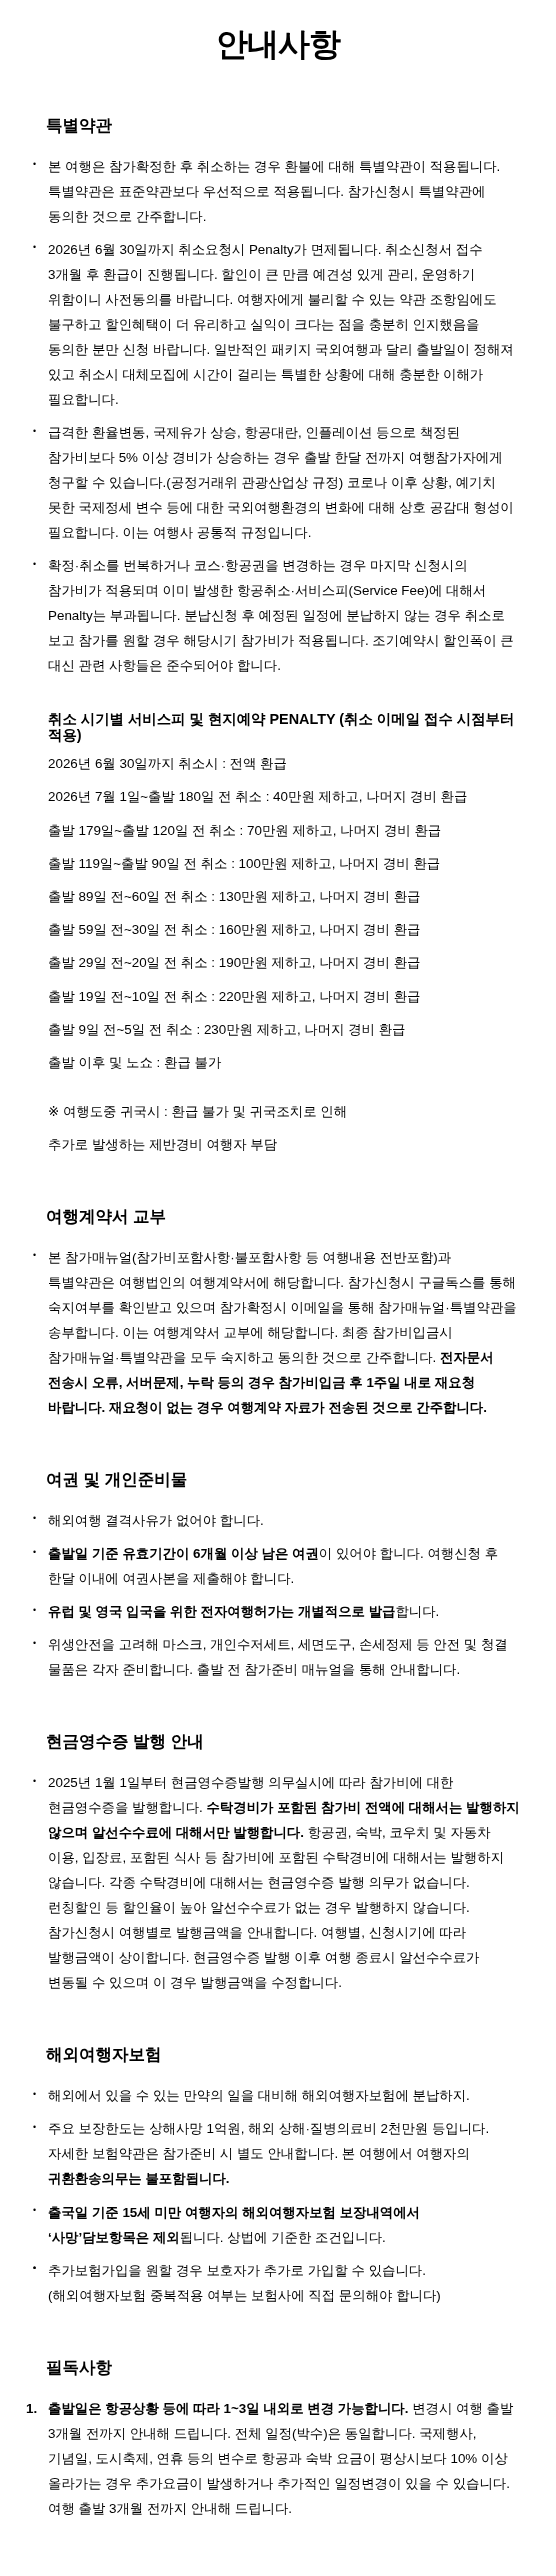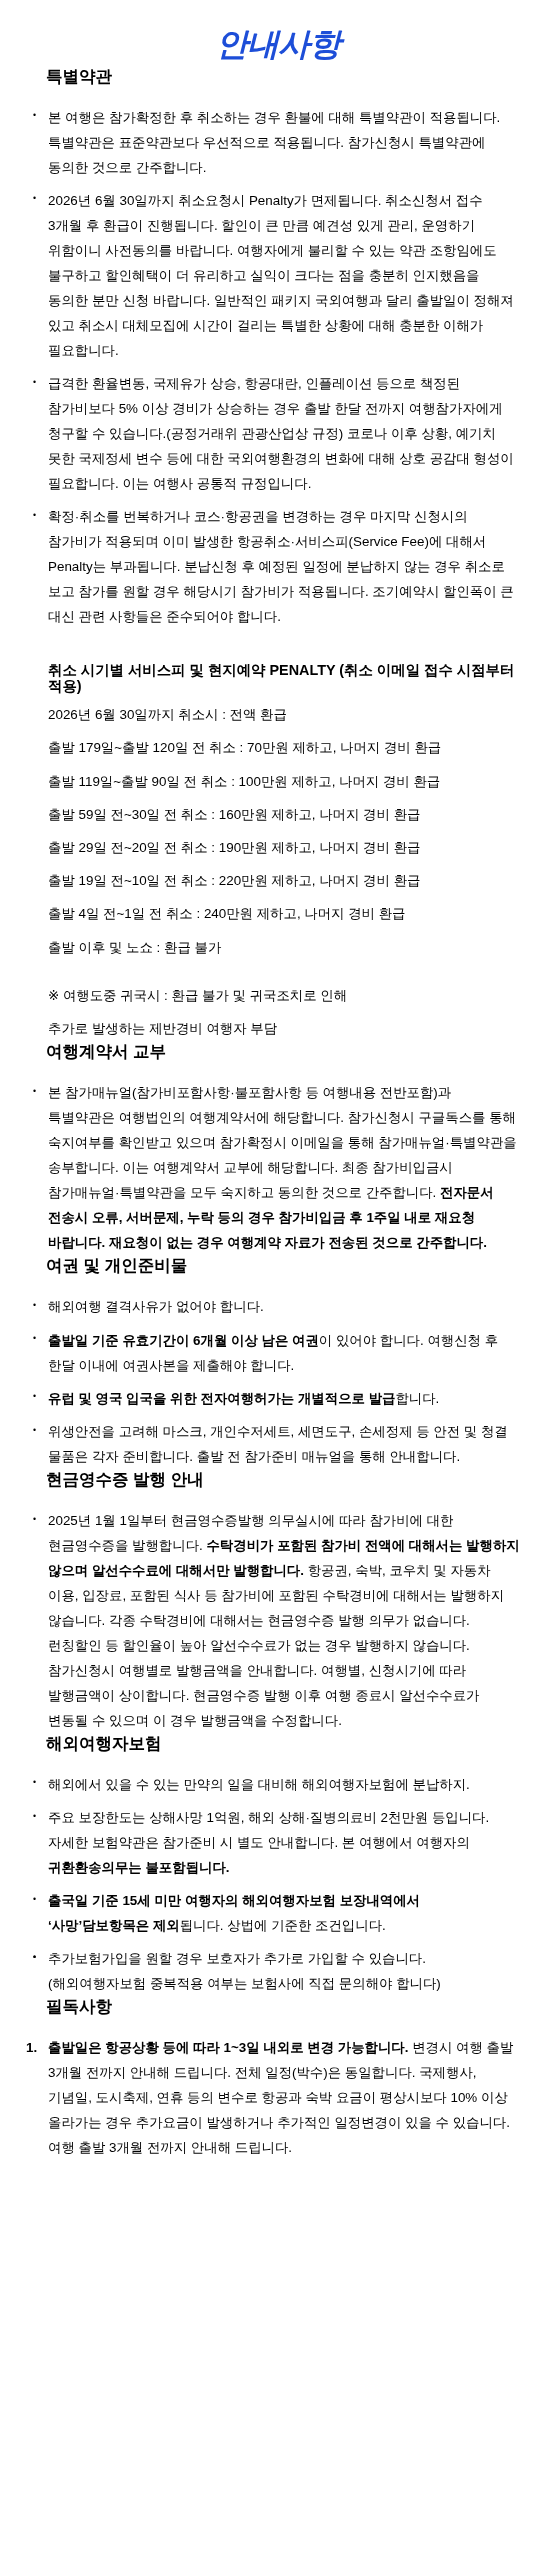--- a/index.html
+++ b/index.html
@@ -10,21 +10,21 @@
   }
   .page { padding:24px 0 62px 0; }
   .doc-title {
     text-align:center;
     font-size:32px; font-weight:700;
     letter-spacing:-1px;
     line-height:1.3;
     margin:0;
   }
   .sections { display:block; }
-  section.sec { }
+  section.sec { margin-top:49px; }
   h2.sec-heading {
     font-size:16.5px; font-weight:700;
     margin:0 36px 17.5px 46px;
     line-height:1.3;
   }
   .item {
     position:relative;
     padding-left:48px; padding-right:36px;
     font-size:13.4px; line-height:25px;
     margin-top:8.2px;
@@ -51,36 +51,38 @@
     margin-top:33px; margin-bottom:4.1px;
     word-break:keep-all;
   }
   .gap { height:15.5px; }
   .b { font-weight:700; }
 </style>
 </head>
 <body>
 
 <div class="page">
-  <h1 class="doc-title" style="color: #1d4ed8; font-style: italic;">안내사항</h1>
+  <h1 class="doc-title" style="color: #000000;">안내사항</h1>
   <div class="sections">
       <section class="sec">
         <h2 class="sec-heading">특별약관</h2>
         <div class="item"><span class="marker">•</span><span>본 여행은 참가확정한 후 취소하는 경우 환불에 대해 특별약관이 적용됩니다. 특별약관은 표준약관보다 우선적으로 적용됩니다. 참가신청시 특별약관에 동의한 것으로 간주합니다.</span></div>
         <div class="item"><span class="marker">•</span><span>2026년 6월 30일까지 취소요청시 Penalty가 면제됩니다. 취소신청서 접수 3개월 후 환급이 진행됩니다. 할인이 큰 만큼 예견성 있게 관리, 운영하기 위함이니 사전동의를 바랍니다. 여행자에게 불리할 수 있는 약관 조항임에도 불구하고 할인혜택이 더 유리하고 실익이 크다는 점을 충분히 인지했음을 동의한 분만 신청 바랍니다. 일반적인 패키지 국외여행과 달리 출발일이 정해져 있고 취소시 대체모집에 시간이 걸리는 특별한 상황에 대해 충분한 이해가 필요합니다.</span></div>
         <div class="item"><span class="marker">•</span><span>급격한 환율변동, 국제유가 상승, 항공대란, 인플레이션 등으로 책정된 참가비보다 5% 이상 경비가 상승하는 경우 출발 한달 전까지 여행참가자에게 청구할 수 있습니다.(공정거래위 관광산업상 규정) 코로나 이후 상황, 예기치 못한 국제정세 변수 등에 대한 국외여행환경의 변화에 대해 상호 공감대 형성이 필요합니다. 이는 여행사 공통적 규정입니다.</span></div>
         <div class="item"><span class="marker">•</span><span>확정·취소를 번복하거나 코스·항공권을 변경하는 경우 마지막 신청시의 참가비가 적용되며 이미 발생한 항공취소·서비스피(Service Fee)에 대해서 Penalty는 부과됩니다. 분납신청 후 예정된 일정에 분납하지 않는 경우 취소로 보고 참가를 원할 경우 해당시기 참가비가 적용됩니다. 조기예약시 할인폭이 큰 대신 관련 사항들은 준수되어야 합니다.</span></div>
         <div class="subheading">취소 시기별 서비스피 및 현지예약 PENALTY (취소 이메일 접수 시점부터 적용)</div>
         <div class="plain-line"><span>2026년 6월 30일까지 취소시 : 전액 환급</span></div>
+        <div class="plain-line"><span>2026년 7월 1일~출발 180일 전 취소 : 40만원 제하고, 나머지 경비 환급</span></div>
         <div class="plain-line"><span>출발 179일~출발 120일 전 취소 : 70만원 제하고, 나머지 경비 환급</span></div>
         <div class="plain-line"><span>출발 119일~출발 90일 전 취소 : 100만원 제하고, 나머지 경비 환급</span></div>
+        <div class="plain-line"><span>출발 89일 전~60일 전 취소 : 130만원 제하고, 나머지 경비 환급</span></div>
         <div class="plain-line"><span>출발 59일 전~30일 전 취소 : 160만원 제하고, 나머지 경비 환급</span></div>
         <div class="plain-line"><span>출발 29일 전~20일 전 취소 : 190만원 제하고, 나머지 경비 환급</span></div>
         <div class="plain-line"><span>출발 19일 전~10일 전 취소 : 220만원 제하고, 나머지 경비 환급</span></div>
-        <div class="plain-line"><span>출발 4일 전~1일 전 취소 : 240만원 제하고, 나머지 경비 환급</span></div>
+        <div class="plain-line"><span>출발 9일 전~5일 전 취소 : 230만원 제하고, 나머지 경비 환급</span></div>
         <div class="plain-line"><span>출발 이후 및 노쇼 : 환급 불가</span></div>
         <div class="gap"></div>
         <div class="plain-line"><span>※ 여행도중 귀국시 : 환급 불가 및 귀국조치로 인해</span></div>
         <div class="plain-line"><span>추가로 발생하는 제반경비 여행자 부담</span></div>
       </section>
       <section class="sec">
         <h2 class="sec-heading">여행계약서 교부</h2>
         <div class="item"><span class="marker">•</span><span>본 참가매뉴얼(참가비포함사항·불포함사항 등 여행내용 전반포함)과 특별약관은 여행법인의 여행계약서에 해당합니다. 참가신청시 구글독스를 통해 숙지여부를 확인받고 있으며 참가확정시 이메일을 통해 참가매뉴얼·특별약관을 송부합니다. 이는 여행계약서 교부에 해당합니다. 최종 참가비입금시 참가매뉴얼·특별약관을 모두 숙지하고 동의한 것으로 간주합니다. </span><span class="b">전자문서 전송시 오류, 서버문제, 누락 등의 경우 참가비입금 후 1주일 내로 재요청 바랍니다. 재요청이 없는 경우 여행계약 자료가 전송된 것으로 간주합니다.</span></div>
       </section>
       <section class="sec">

